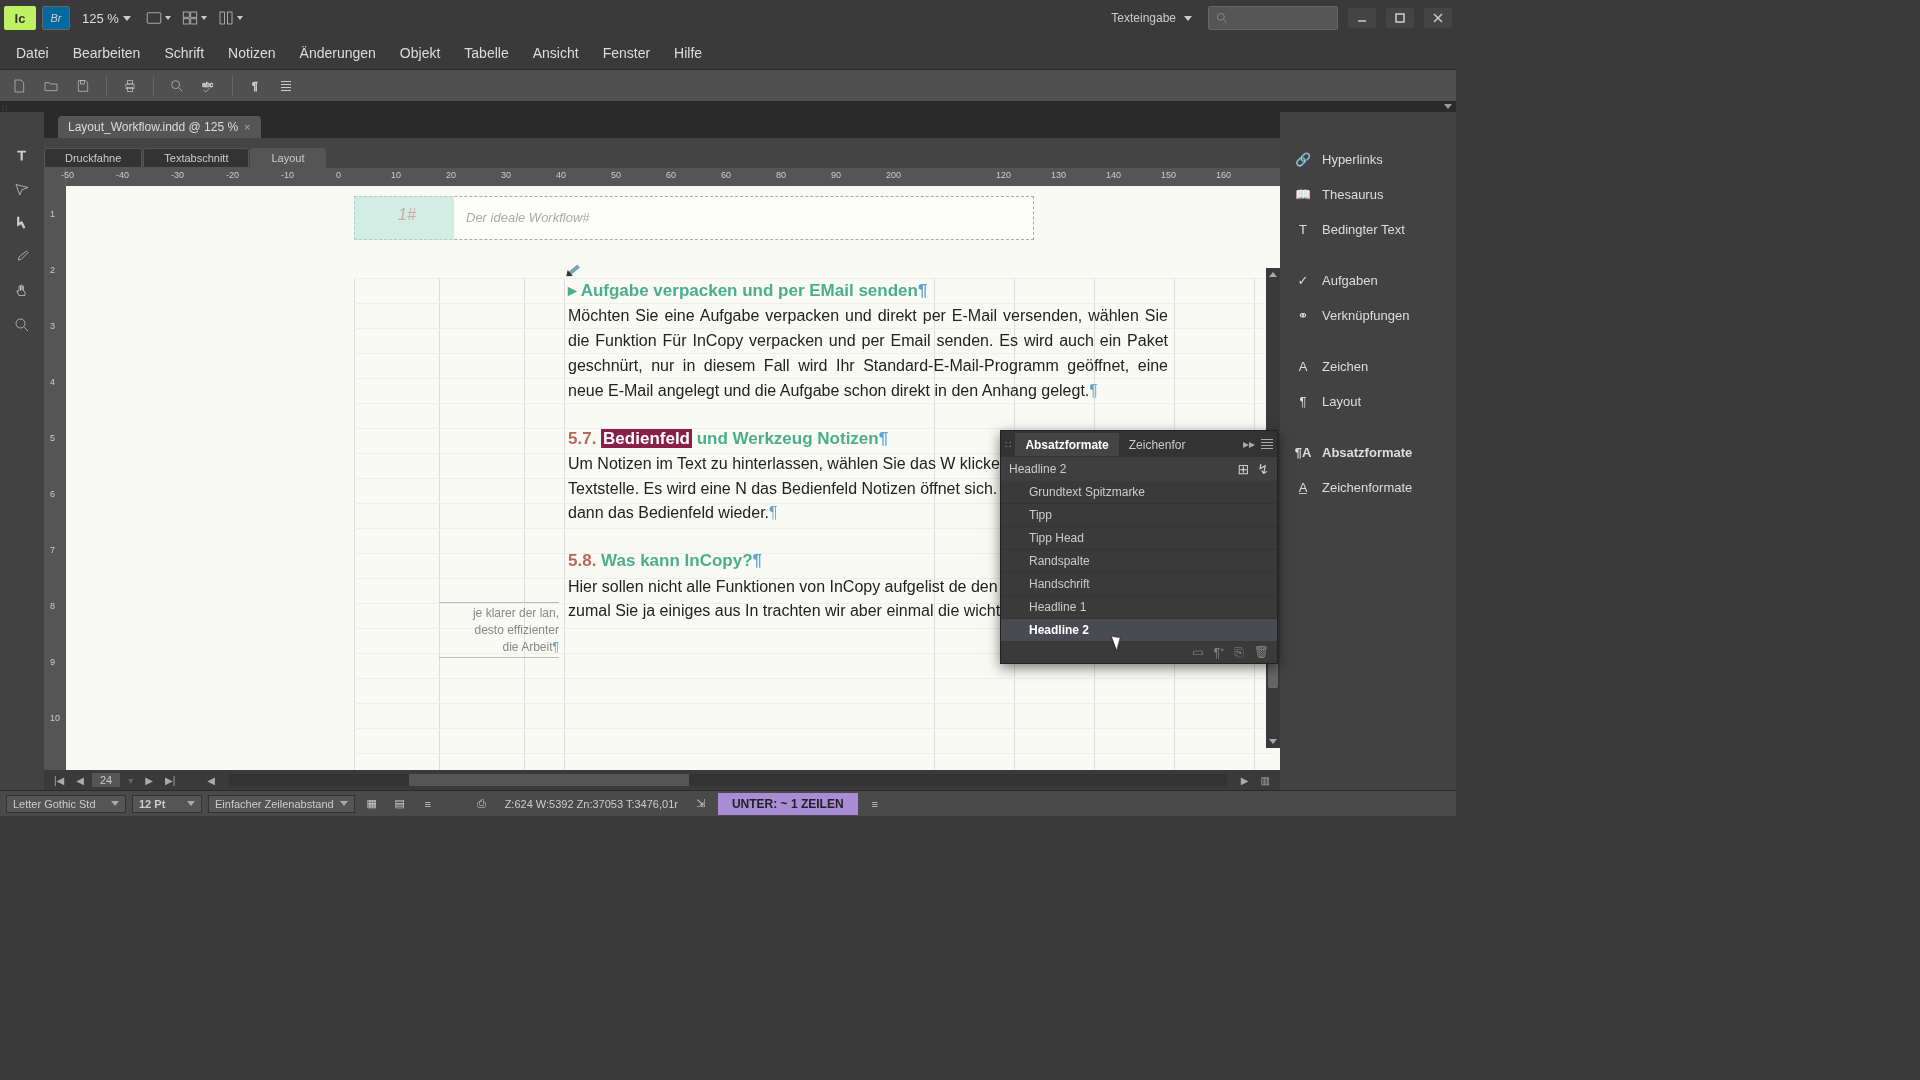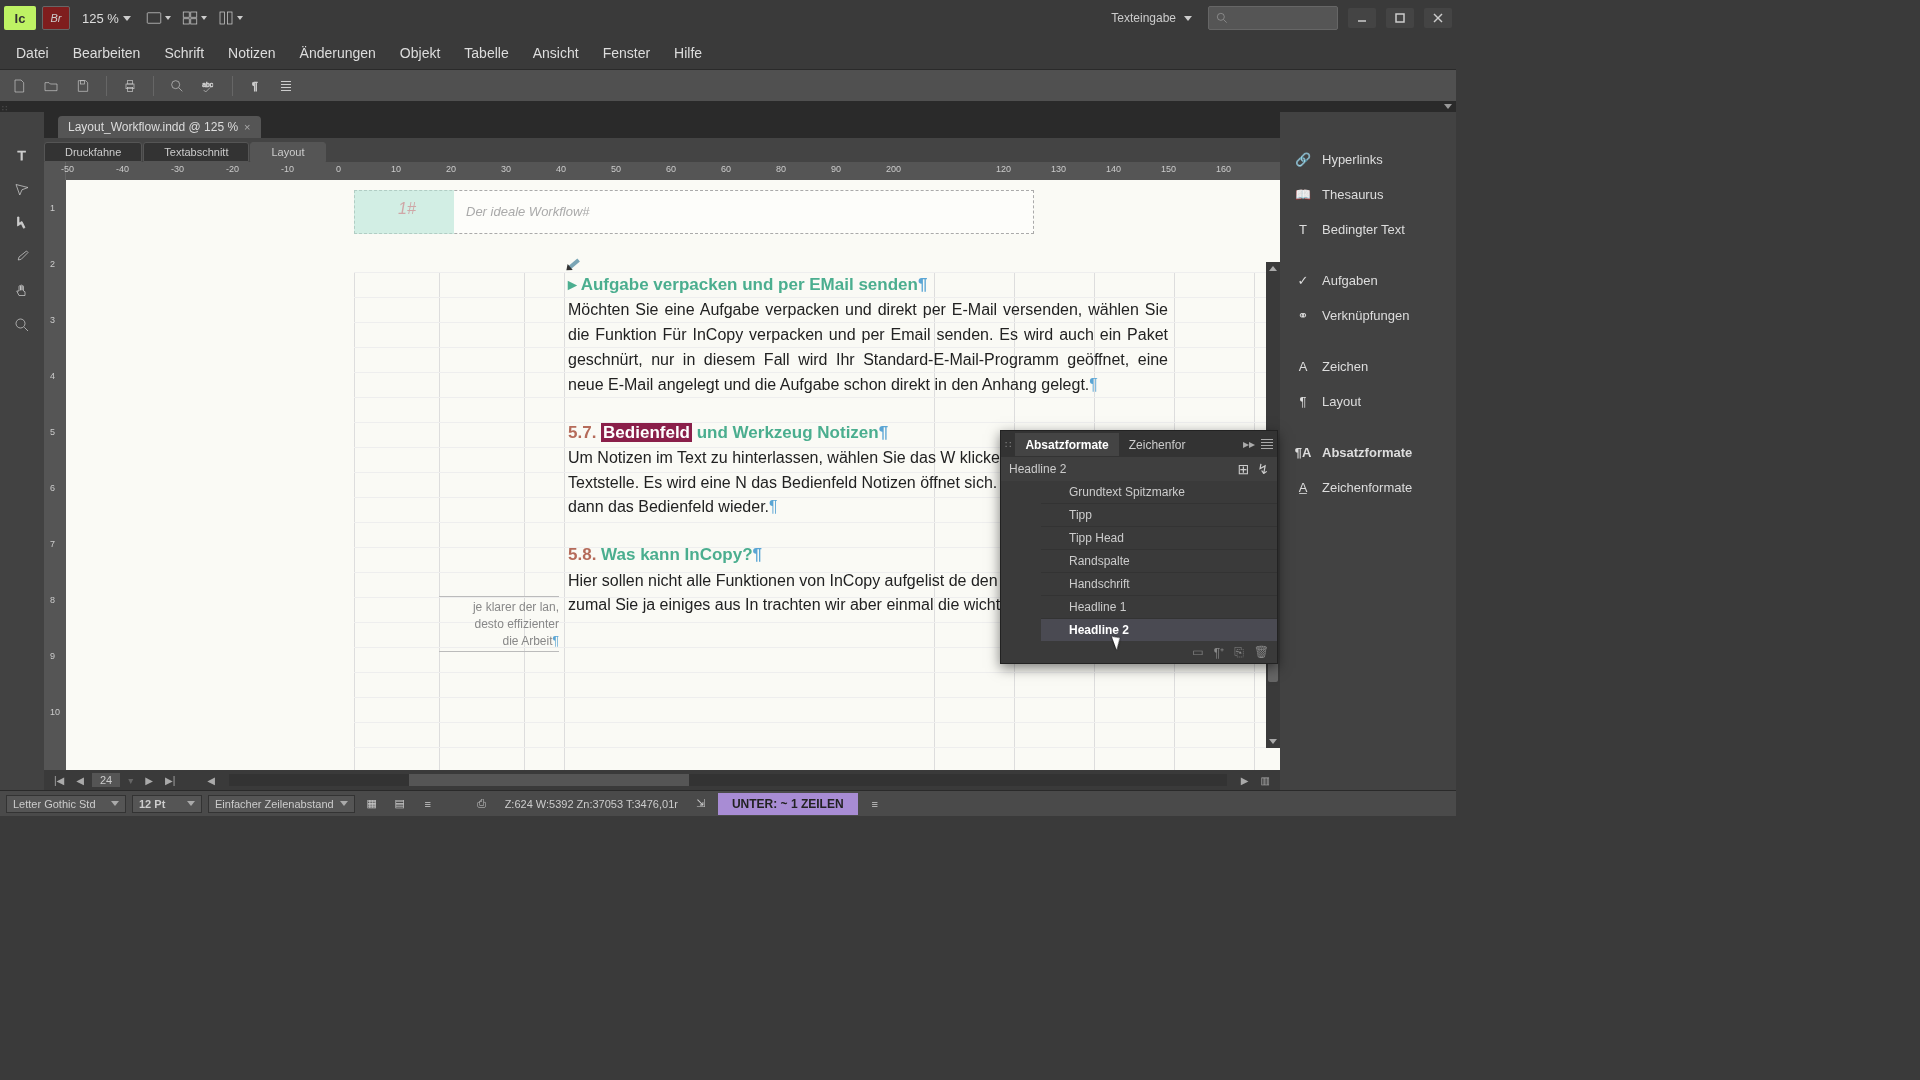--- a/index.html
+++ b/index.html
@@ -1,21 +1,21 @@
 <!DOCTYPE html>
 <html><head>
 <meta charset="utf-8">
 <style>
 * { margin: 0; padding: 0; box-sizing: border-box; font-family: "Segoe UI", Tahoma, sans-serif; user-select: none; }
 body { background: #3a3a3a; width: 1456px; height: 816px; overflow: hidden; color: #ccc; font-size: 12px; position: relative; }
 
 
 .titlebar { height: 36px; background: #3a3a3a; display: flex; align-items: center; padding: 0 4px; gap: 6px; }
 .app-icon { width: 32px; height: 24px; background: #bef264; color: #333; font-weight: bold; display: flex; align-items: center; justify-content: center; border-radius: 2px; font-size: 13px; }
-.br-icon { width: 28px; height: 24px; background: #7f1d1d; border: 1px solid #666; color: #ccc; display: flex; align-items: center; justify-content: center; border-radius: 2px; font-size: 11px; font-style: italic; }
+.br-icon { width: 28px; height: 24px; background: #0369a1; border: 1px solid #666; color: #ccc; display: flex; align-items: center; justify-content: center; border-radius: 2px; font-size: 11px; font-style: italic; }
 .zoom-sel { display: flex; align-items: center; gap: 4px; padding: 2px 6px; font-size: 13px; color: #ddd; }
 .zoom-sel .tri { border-left: 4px solid transparent; border-right: 4px solid transparent; border-top: 5px solid #ccc; }
 .title-ico { width: 26px; height: 22px; display: flex; align-items: center; justify-content: center; margin: 0 2px; }
 .title-ico svg { width: 18px; height: 18px; stroke: #ccc; fill: none; }
 .title-spacer { flex: 1; }
 .workspace-sel { display: flex; align-items: center; gap: 8px; padding: 4px 10px; }
 .search-box { width: 130px; height: 24px; background: #555; border: 1px solid #666; border-radius: 2px; display: flex; align-items: center; padding: 0 6px; }
 .search-box svg { width: 14px; height: 14px; stroke: #aaa; fill: none; }
 .win-btn { width: 28px; height: 20px; background: #444; display: flex; align-items: center; justify-content: center; margin-left: 4px; border-radius: 2px; }
 .win-btn svg { width: 10px; height: 10px; stroke: #ccc; fill: none; stroke-width: 1.5; }
@@ -42,21 +42,21 @@
 
 .toolbox { width: 44px; background: #424242; display: flex; flex-direction: column; align-items: center; padding-top: 30px; gap: 8px; }
 .tool { width: 30px; height: 26px; display: flex; align-items: center; justify-content: center; border-radius: 2px; }
 .tool svg { width: 18px; height: 18px; stroke: #ccc; fill: #ccc; }
 
 
 .doc-area { flex: 1; display: flex; flex-direction: column; background: #4a4a4a; position: relative; }
 .doc-tab-row { height: 26px; background: #2a2a2a; display: flex; align-items: flex-end; padding-left: 14px; }
 .doc-tab { background: #555; padding: 4px 10px; border-radius: 4px 4px 0 0; font-size: 12px; color: #ddd; display: flex; align-items: center; gap: 6px; }
 .doc-tab .x { font-size: 11px; color: #aaa; }
-.view-tabs { height: 24px; background: #444; display: flex; align-items: flex-end; }
+.view-tabs { height: 30px; background: #444; display: flex; align-items: flex-end; }
 .view-tab { padding: 3px 20px; background: #333; border: 1px solid #555; font-size: 11px; color: #ccc; margin-right: 1px; border-radius: 3px 3px 0 0; }
 .view-tab.active { background: #555; }
 .ruler-h { height: 18px; background: #555; display: flex; position: relative; margin-left: 22px; }
 .ruler-corner { position: absolute; left: -22px; top: 0; width: 22px; height: 18px; background: #555; border-right: 1px solid #666; }
 .ruler-h .tick { position: absolute; font-size: 9px; color: #ccc; top: 2px; }
 .doc-scroll { flex: 1; display: flex; background: #f5f5ef; position: relative; overflow: hidden; }
 .ruler-v { width: 22px; background: #555; position: relative; }
 .ruler-v .tick { position: absolute; font-size: 9px; color: #ccc; left: 6px; transform: translateY(-50%); }
 .page { flex: 1; background: #fafaf5; position: relative; }
 
@@ -102,21 +102,21 @@
 .float-panel { position: absolute; left: 1000px; top: 430px; width: 278px; background: #3a3a3a; border: 1px solid #222; box-shadow: 0 4px 12px rgba(0,0,0,0.5); z-index: 50; }
 .fp-tabs { display: flex; align-items: center; background: #333; height: 26px; padding: 0 4px; }
 .fp-tab { padding: 4px 10px; font-size: 12px; color: #ccc; border-top: 1px solid transparent; }
 .fp-tab.active { background: #444; font-weight: bold; color: #fff; }
 .fp-grip { font-size: 10px; color: #888; margin-right: 4px; }
 .fp-tabs .ex { margin-left: auto; font-size: 12px; color: #aaa; margin-right: 6px; }
 .fp-tabs .mnu { display: flex; flex-direction: column; gap: 2px; width: 12px; }
 .fp-tabs .mnu span { height: 1px; background: #aaa; }
 .fp-cur { display: flex; align-items: center; justify-content: space-between; padding: 4px 8px; background: #3f3f3f; font-size: 12px; }
 .fp-cur .btns { display: flex; gap: 8px; color: #ccc; font-size: 14px; }
-.fp-list { max-height: 160px; overflow: hidden; position: relative; padding-left: 40px; }
+.fp-list { max-height: 160px; overflow: hidden; position: relative; }
 .fp-li { padding: 4px 28px; font-size: 12px; color: #ccc; border-bottom: 1px solid #333; }
 .fp-li.sel { background: #4a4a52; color: #fff; font-weight: bold; }
 .fp-foot { height: 22px; display: flex; align-items: center; justify-content: flex-end; gap: 10px; padding: 0 8px; color: #888; font-size: 12px; }
 .cursor-arrow { position: absolute; left: 1114px; top: 635px; width: 0; height: 0; z-index: 60; }
 .cursor-arrow::before { content: ""; position: absolute; border-left: 7px solid #fff; border-top: 4px solid transparent; border-bottom: 10px solid transparent; transform: rotate(-20deg); filter: drop-shadow(0 0 1px #000); }
 
 
 .statusbar { height: 26px; background: #4a4a4a; display: flex; align-items: center; padding: 0 6px; gap: 6px; font-size: 11px; border-top: 1px solid #2a2a2a; }
 .sb-sel { background: #555; padding: 2px 6px; display: flex; align-items: center; gap: 6px; min-width: 120px; justify-content: space-between; border: 1px solid #333; }
 .sb-sel.sm { min-width: 70px; font-weight: bold; }

